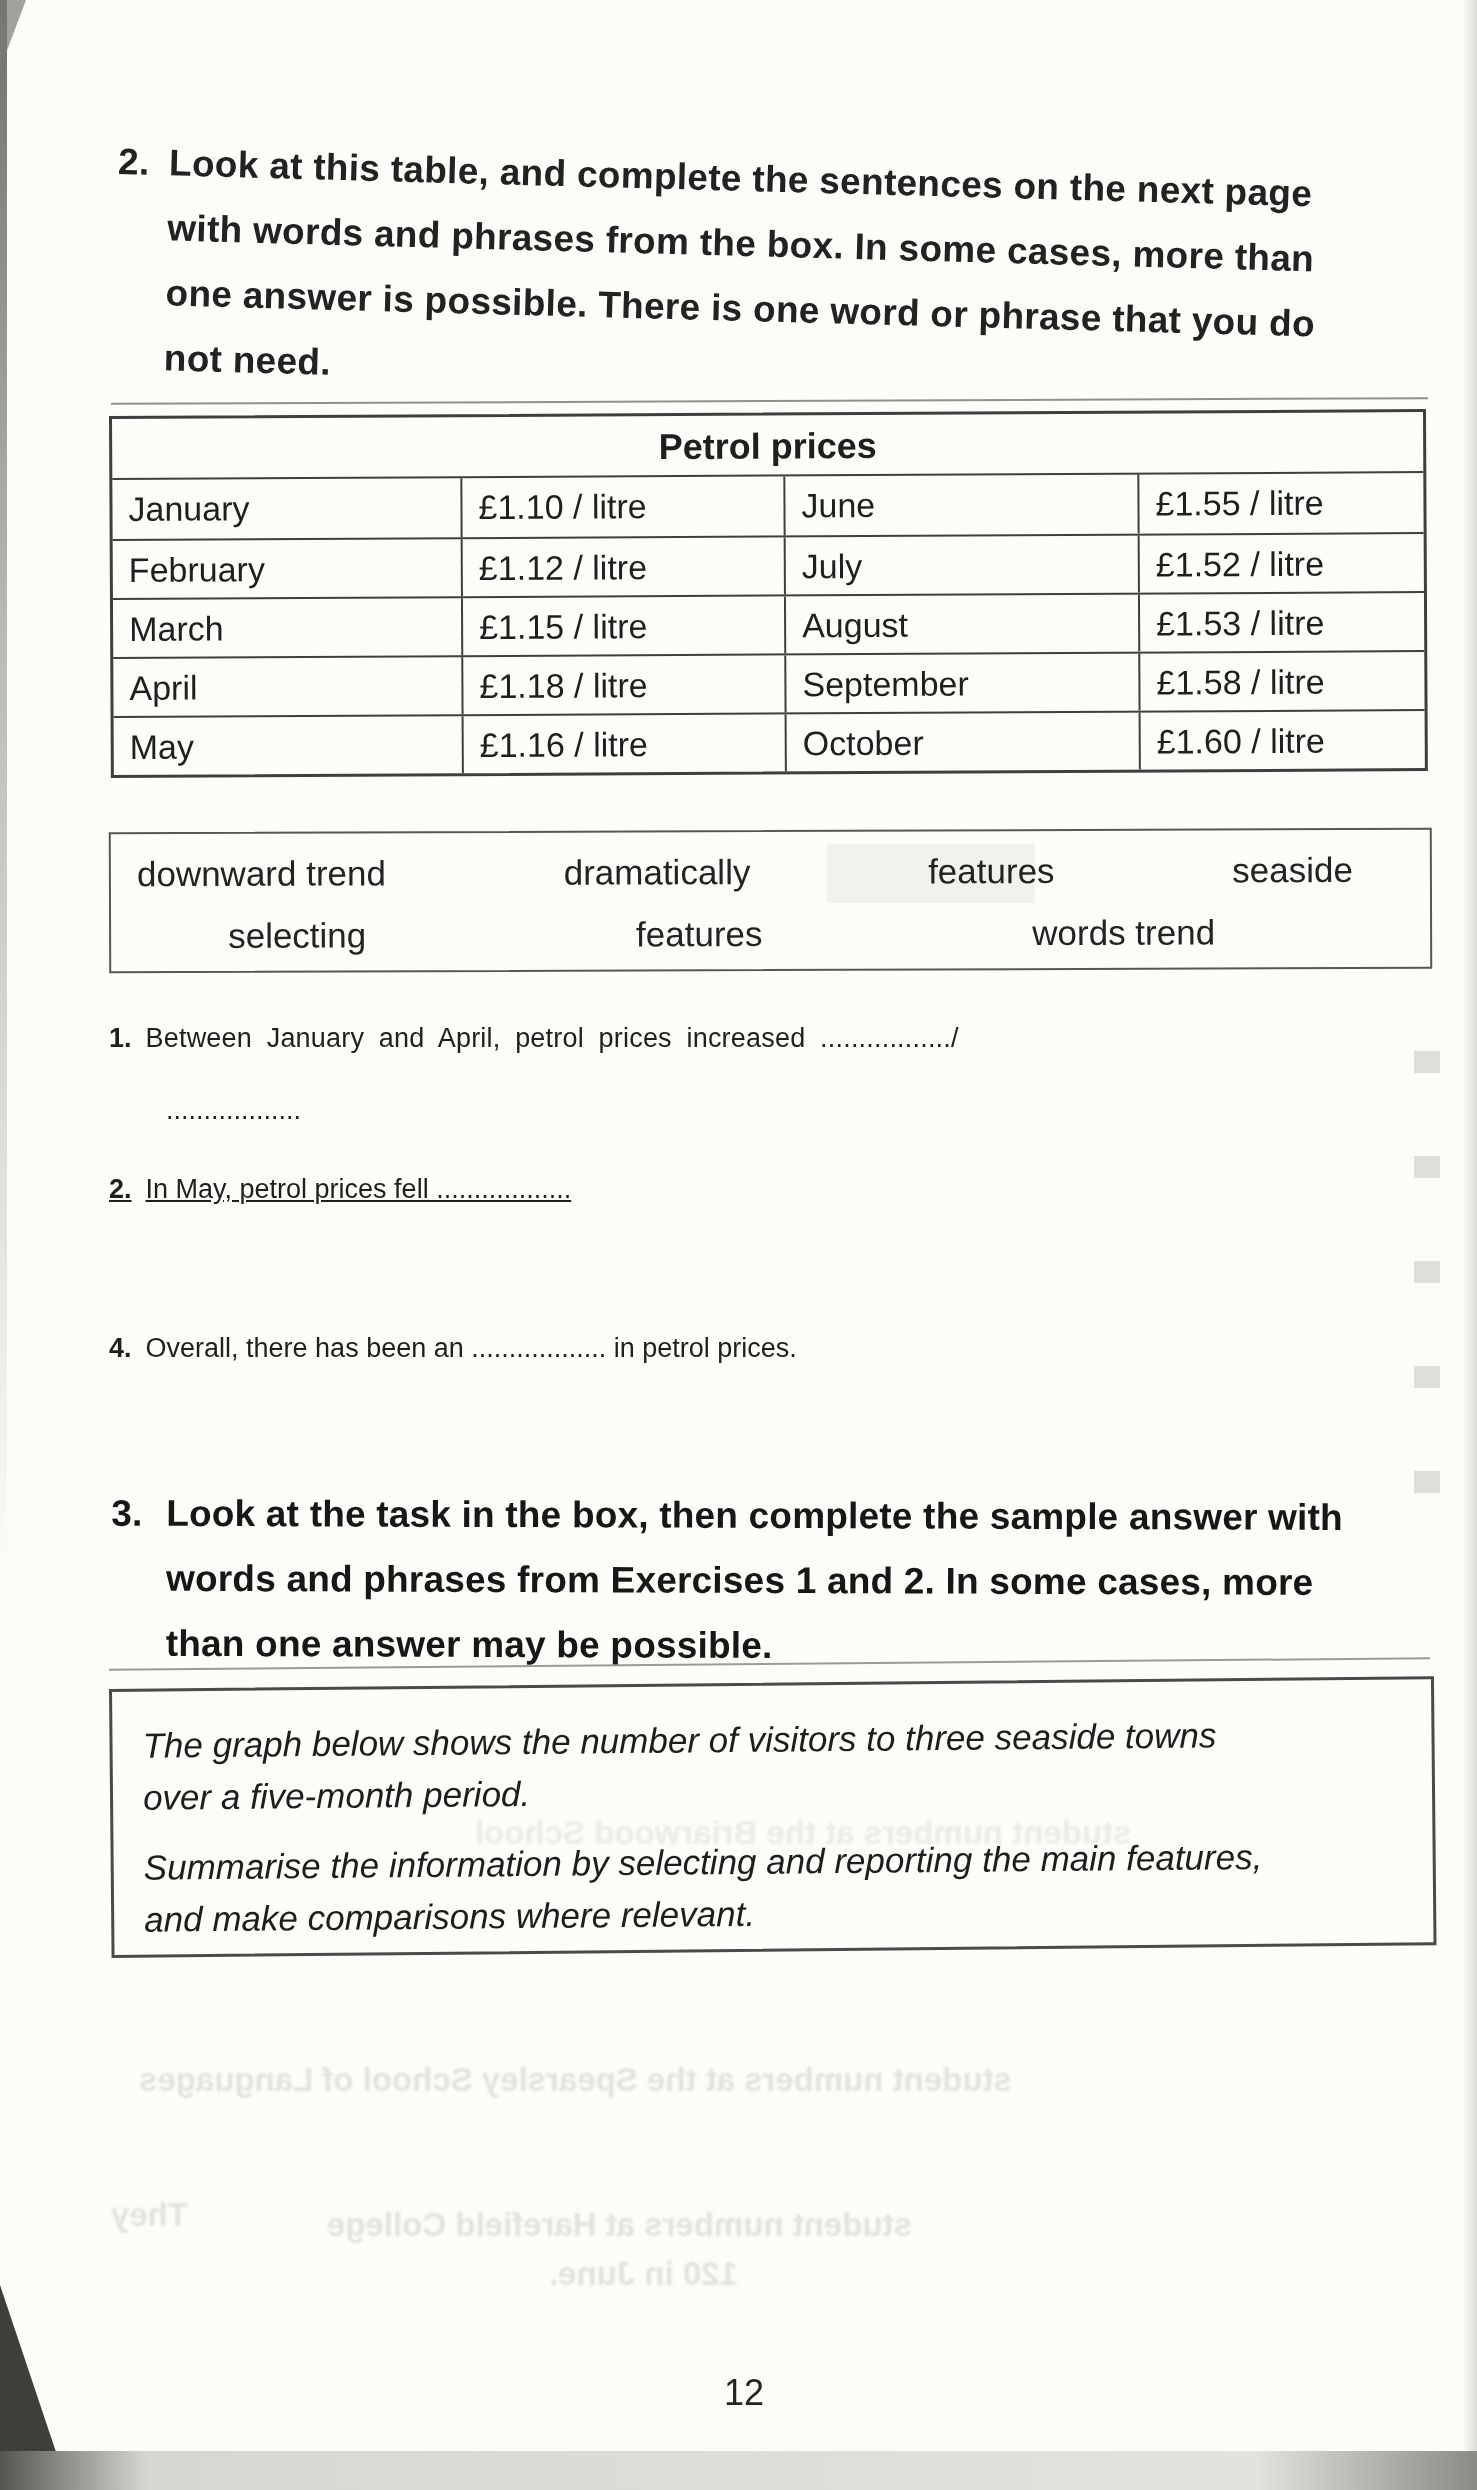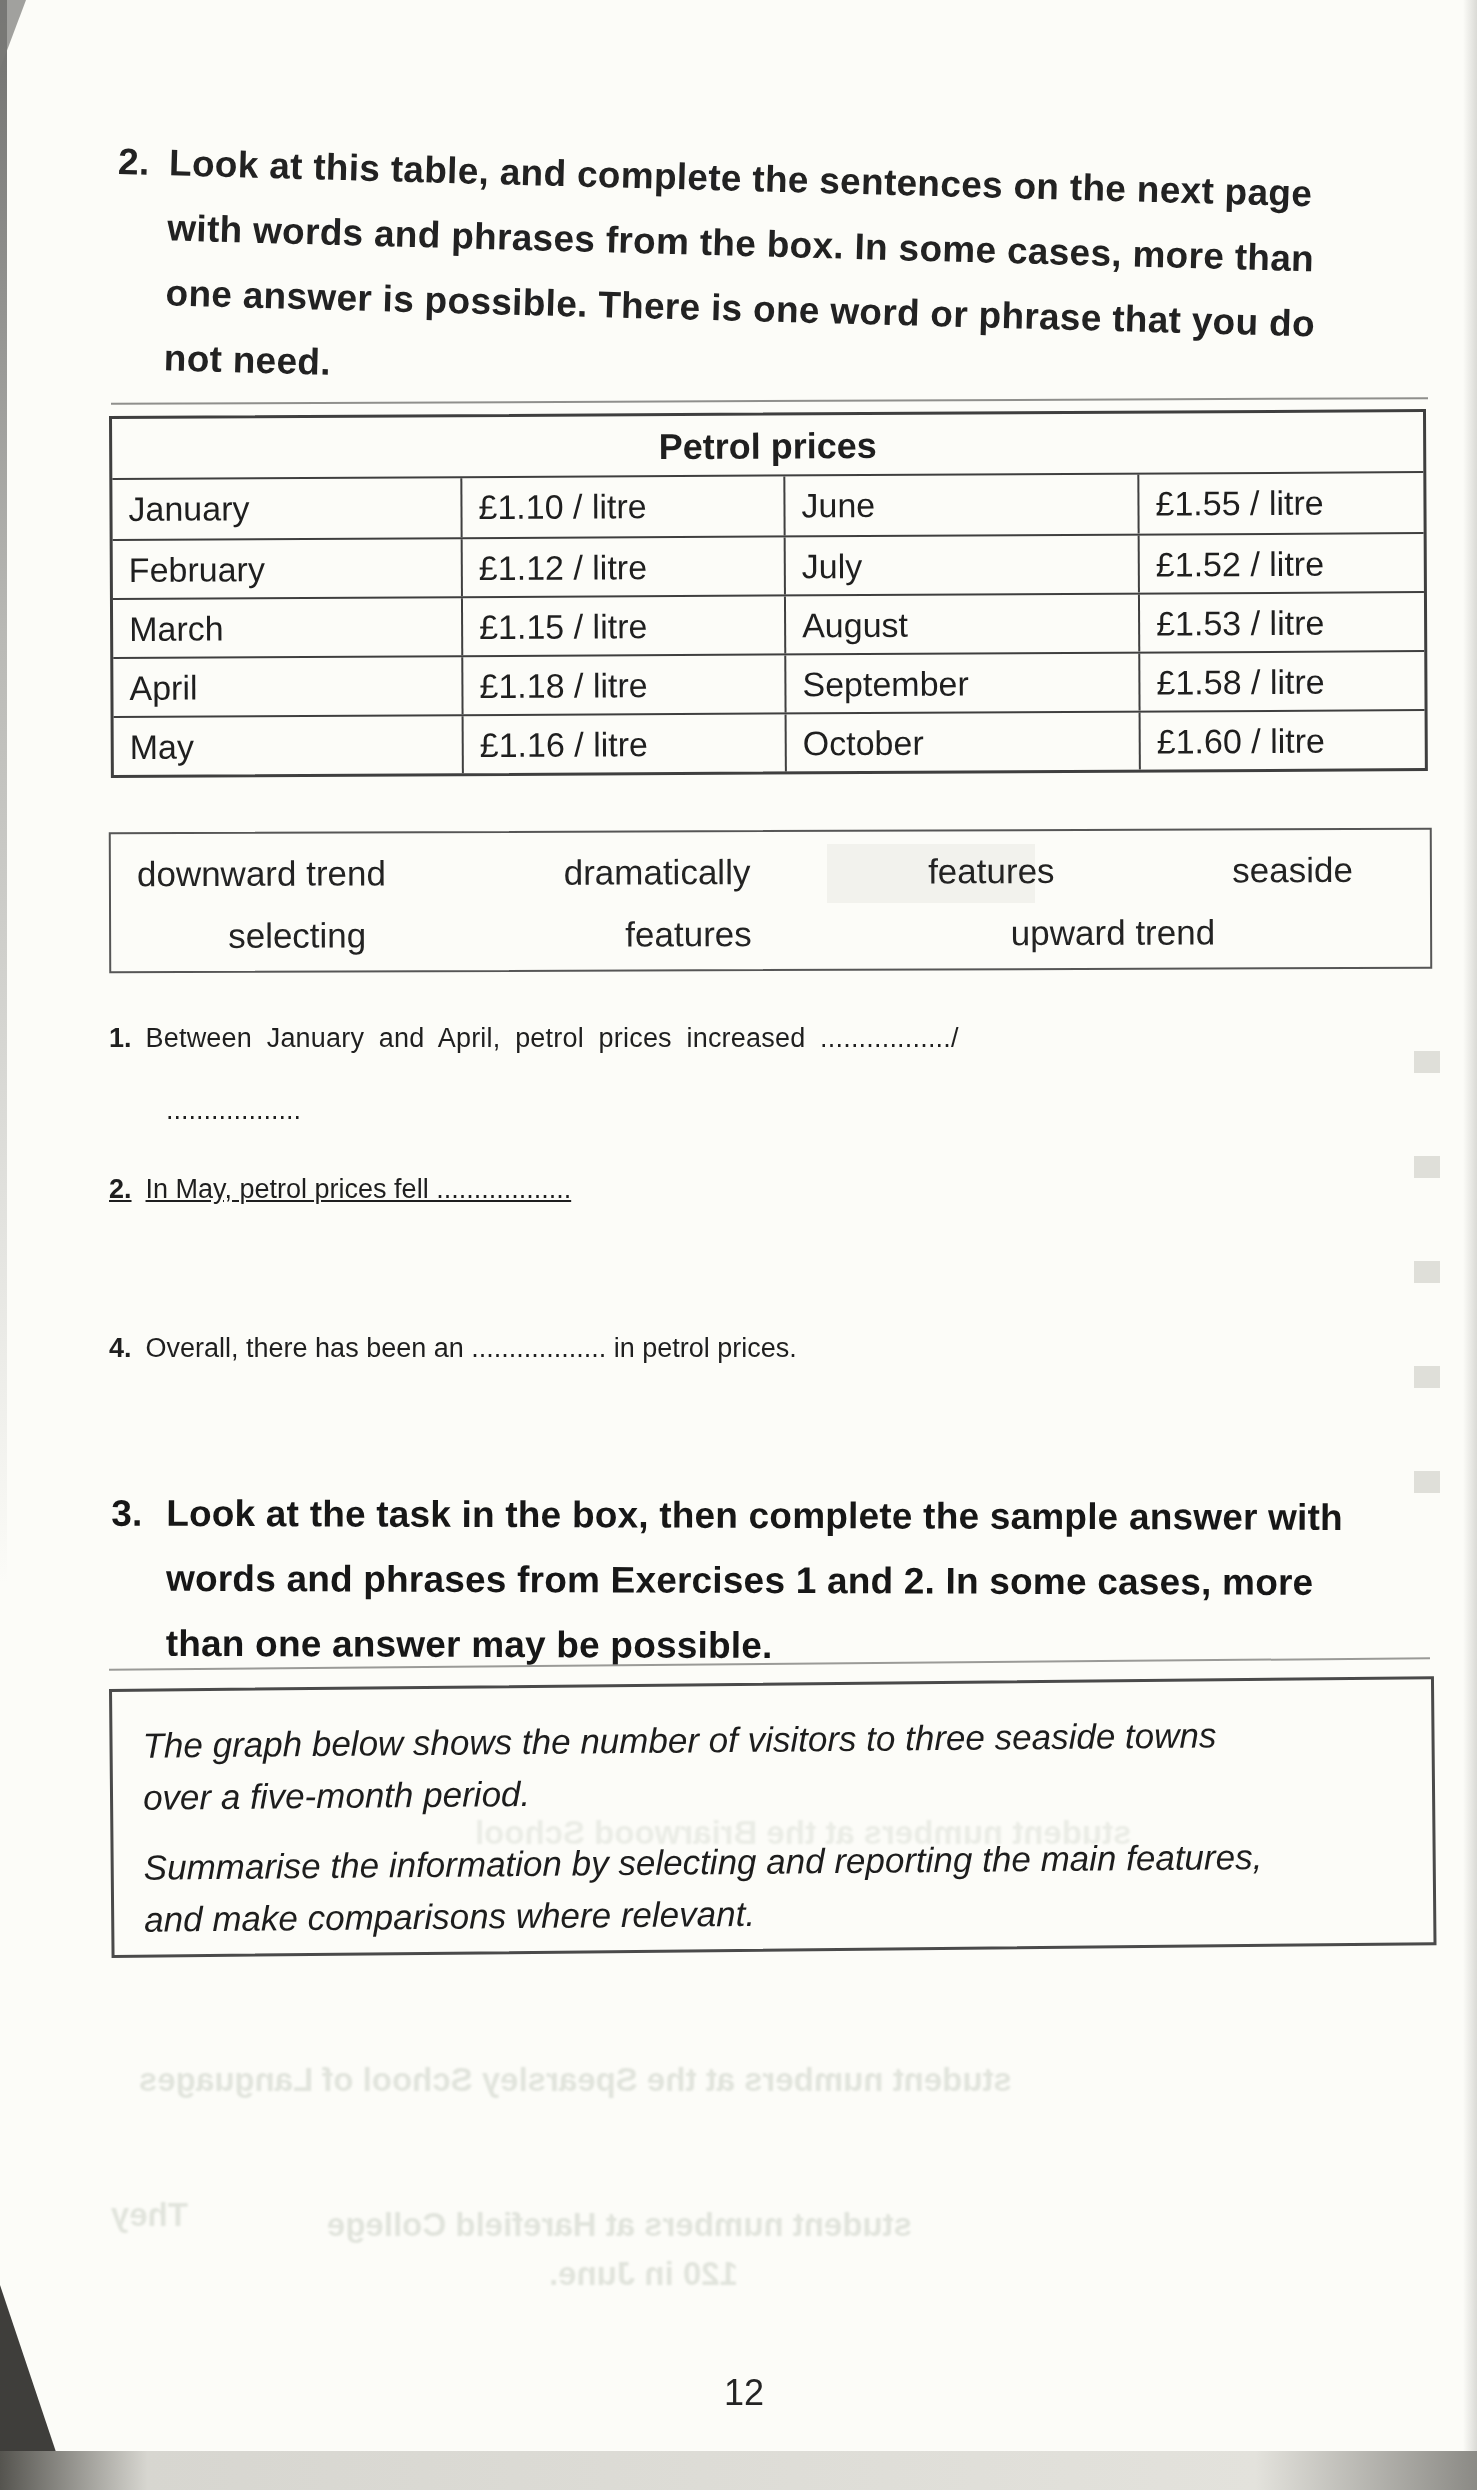--- a/index.html
+++ b/index.html
@@ -165,21 +165,21 @@
   <div class="wbox">
     <div class="wrow1">
       <span>downward trend</span>
       <span>dramatically</span>
       <span>features</span>
       <span>seaside</span>
     </div>
     <div class="wrow2">
       <span>selecting</span>
       <span>features</span>
-      <span>upward trend</span>
+      <span>words trend</span>
     </div>
   </div>
 
   <div class="sent s1">
     <span class="snum">1.</span><span class="stext">Between January and April, petrol prices increased ................./</span>
   </div>
   <div class="sent s1b">
     <span class="stext">..................</span>
   </div>
   <div class="sent s2">

